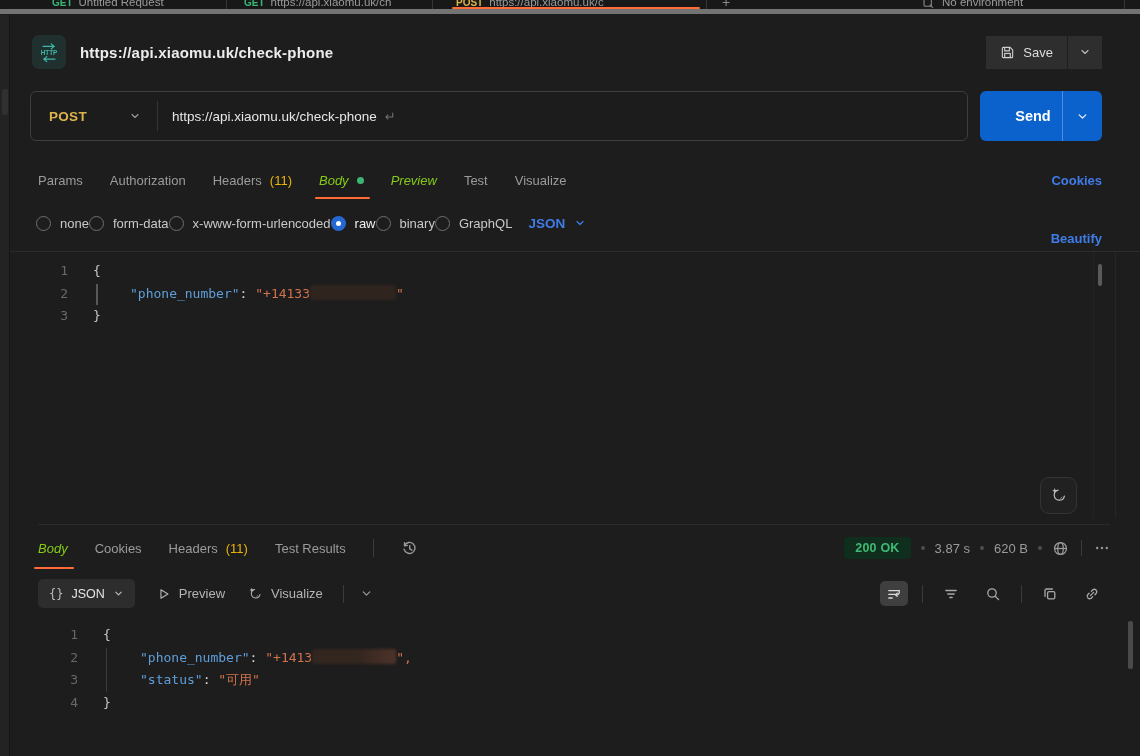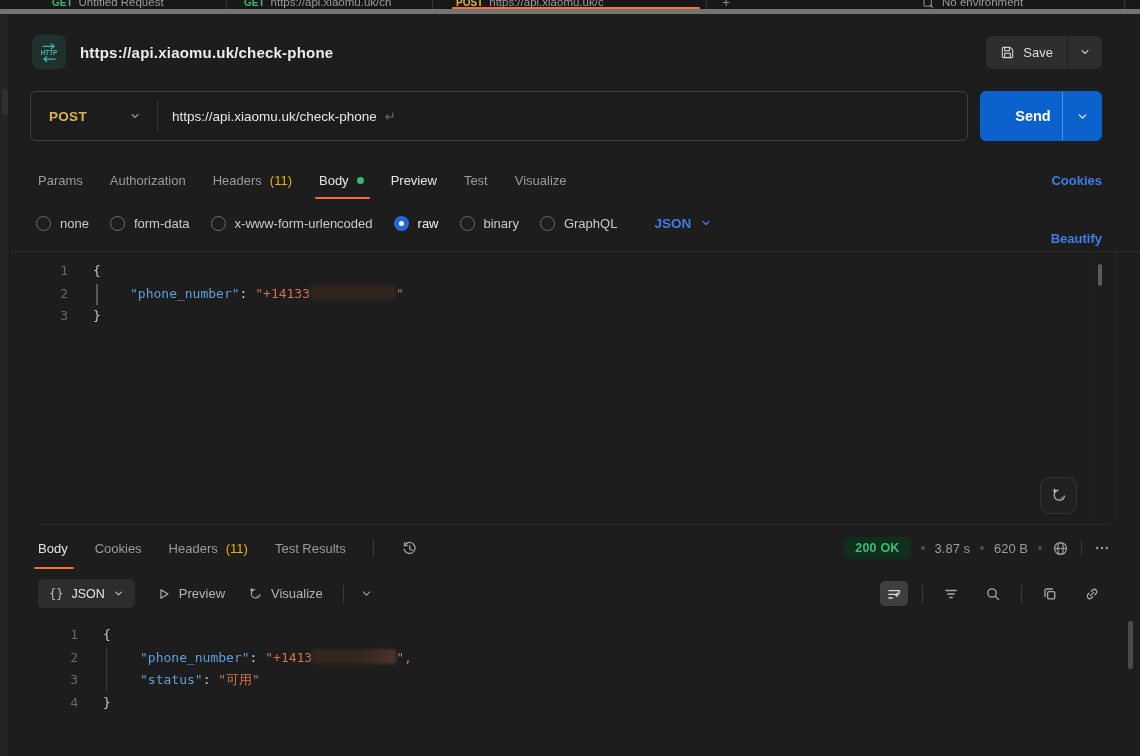--- a/index.html
+++ b/index.html
@@ -27,48 +27,48 @@
   
   .leftstrip { position:absolute; top:15px; left:0; width:10px; bottom:0; background:#232323; border-right:1px solid #141414; }
   .strip-handle { position:absolute; top:74px; left:2px; width:6px; height:26px; background:#303030; border-radius:2px; }
 
   
   .main { position:absolute; top:15px; left:10px; right:0; bottom:0; }
 
   .req-header { position:absolute; top:13px; left:22px; right:38px; height:48px; display:flex; align-items:center; }
   .http-badge { width:34px; height:34px; border-radius:7px; background:#20302e; display:flex; align-items:center; justify-content:center; flex:none; }
   .req-title { margin-left:14px; font-size:15px; font-weight:bold; color:#ececec; letter-spacing:.2px; }
-  .save-group { margin-left:auto; display:flex; height:33px; background:#2e2e2e; border-radius:6px; overflow:hidden;text-align:right; }
+  .save-group { margin-left:auto; display:flex; height:33px; background:#2e2e2e; border-radius:0; overflow:hidden;text-align:right; }
   .save-main { display:flex; align-items:center; gap:8px; padding:0 14px; font-size:13px; color:#dcdcdc; cursor:pointer; }
   .save-caret { display:flex; align-items:center; padding:0 11px; border-left:1px solid #1e1e1e; }
 
   
   .url-row { position:absolute; top:76px; left:20px; right:38px; height:50px; display:flex; }
   .url-box { flex:1; display:flex; align-items:center; border:1px solid #3e3e3e; border-radius:6px; background:#1c1c1c; margin-right:12px; }
   .method-select { display:flex; align-items:center; padding:0 16px 0 18px; gap:42px; cursor:pointer; }
   .method-label { color:#ddb44c; font-weight:bold; font-size:13.5px; letter-spacing:.3px; }
   .url-divider { width:1px; height:30px; background:#343434; }
   .url-input { flex:1; padding:0 14px; font-size:13.5px; color:#e6e6e6; display:flex; align-items:center; gap:8px; white-space:nowrap; overflow:hidden; }
   .enter-hint { color:#6f6f6f; font-size:13px; }
   .send-group { width:122px; display:flex; background:#0c62cc; border-radius:6px; overflow:hidden; flex:none; }
   .send-main { flex:1; display:flex; align-items:center; justify-content:center; color:#fff; font-weight:bold; font-size:14.5px; cursor:pointer;margin-left:24px; }
   .send-caret { width:40px; display:flex; align-items:center; justify-content:center; border-left:1px solid rgba(255,255,255,.28); }
 
   
   .tabs-row { position:absolute; top:144px; left:28px; right:38px; height:42px; display:flex; align-items:center; gap:27px; font-size:13px; }
   .rtab { position:relative; color:#9b9b9b; height:100%; display:flex; align-items:center; gap:8px; cursor:pointer; white-space:nowrap; }
   .rtab .cnt { color:#eab308; }
-  .rtab.bright { color:#e5e5e5; }
+  .rtab.bright { color:#84cc16;font-style:italic; }
   .rtab.active::after { content:""; position:absolute; left:-4px; right:-6px; bottom:2px; height:2px; background:#ff6c37; border-radius:1px; }
   .green-dot { width:7px; height:7px; border-radius:50%; background:#3db574; }
   .link-blue { color:#3f7ce8; font-size:13px; font-weight:bold; cursor:pointer; }
   .tabs-row .link-blue { margin-left:auto; }
 
   
-  .radio-row { position:absolute; top:192px; left:26px; right:38px; height:32px; display:flex; align-items:center; gap:21px; font-size:13px; }
+  .radio-row { position:absolute; top:192px; left:26px; right:38px; height:32px; display:flex; align-items:center; font-size:13px; }
   .radio-opt { display:flex; align-items:center; gap:9px; color:#c9c9c9; cursor:pointer; white-space:nowrap; }
   .rdot { width:15px; height:15px; border-radius:50%; border:1.5px solid #6e6e6e; flex:none; }
   .radio-opt.sel .rdot { border:none; background:#2468d4; position:relative; }
   .radio-opt.sel .rdot::after { content:""; position:absolute; left:5px; top:5px; width:5px; height:5px; border-radius:50%; background:#fff; }
   .radio-opt.sel { color:#f0f0f0; }
   .lang-dd { display:flex; align-items:center; gap:9px; margin-left:16px; cursor:pointer; }
   .lang-dd .lbl { color:#3f7ce8; font-weight:bold; font-size:13.5px; }
   .radio-row .link-blue { margin-left:auto;margin-top:31px; }
 
   

